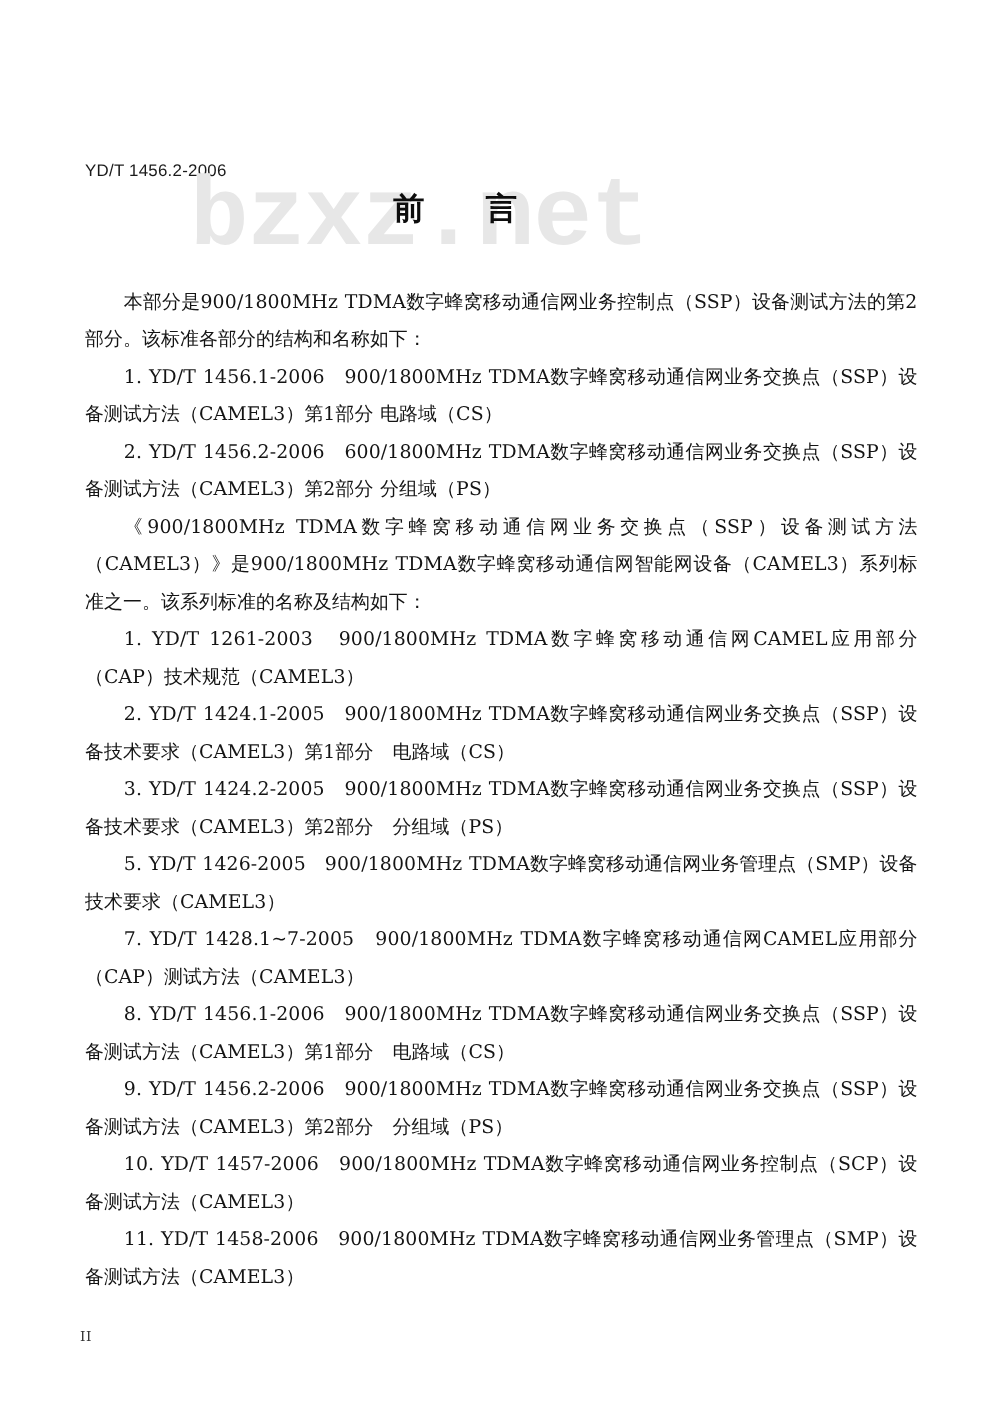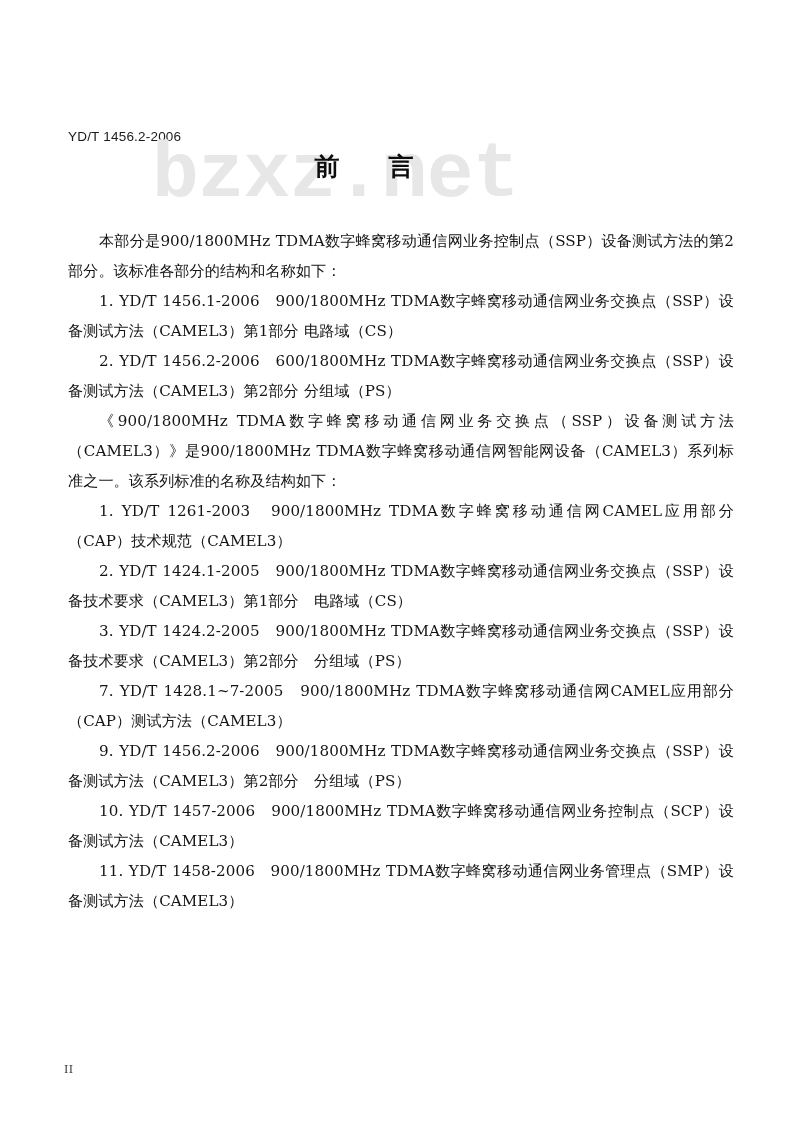--- a/index.html
+++ b/index.html
@@ -113,21 +113,23 @@
     <p class="para">本部分是900/1800MHz TDMA数字蜂窝移动通信网业务控制点（SSP）设备测试方法的第2部分。该标准各部分的结构和名称如下：</p>
 
     <p class="para">1. YD/T 1456.1-2006　900/1800MHz TDMA数字蜂窝移动通信网业务交换点（SSP）设备测试方法（CAMEL3）第1部分 电路域（CS）</p>
     <p class="para">2. YD/T 1456.2-2006　600/1800MHz TDMA数字蜂窝移动通信网业务交换点（SSP）设备测试方法（CAMEL3）第2部分 分组域（PS）</p>
 
     <p class="para">《900/1800MHz TDMA数字蜂窝移动通信网业务交换点（SSP）设备测试方法（CAMEL3）》是900/1800MHz TDMA数字蜂窝移动通信网智能网设备（CAMEL3）系列标准之一。该系列标准的名称及结构如下：</p>
 
     <p class="para">1. YD/T 1261-2003　900/1800MHz TDMA数字蜂窝移动通信网CAMEL应用部分（CAP）技术规范（CAMEL3）</p>
     <p class="para">2. YD/T 1424.1-2005　900/1800MHz TDMA数字蜂窝移动通信网业务交换点（SSP）设备技术要求（CAMEL3）第1部分　电路域（CS）</p>
     <p class="para">3. YD/T 1424.2-2005　900/1800MHz TDMA数字蜂窝移动通信网业务交换点（SSP）设备技术要求（CAMEL3）第2部分　分组域（PS）</p>
+    <p class="para">5. YD/T 1426-2005　900/1800MHz TDMA数字蜂窝移动通信网业务管理点（SMP）设备技术要求（CAMEL3）</p>
     <p class="para">7. YD/T 1428.1~7-2005　900/1800MHz TDMA数字蜂窝移动通信网CAMEL应用部分（CAP）测试方法（CAMEL3）</p>
+    <p class="para">8. YD/T 1456.1-2006　900/1800MHz TDMA数字蜂窝移动通信网业务交换点（SSP）设备测试方法（CAMEL3）第1部分　电路域（CS）</p>
     <p class="para">9. YD/T 1456.2-2006　900/1800MHz TDMA数字蜂窝移动通信网业务交换点（SSP）设备测试方法（CAMEL3）第2部分　分组域（PS）</p>
     <p class="para">10. YD/T 1457-2006　900/1800MHz TDMA数字蜂窝移动通信网业务控制点（SCP）设备测试方法（CAMEL3）</p>
     <p class="para">11. YD/T 1458-2006　900/1800MHz TDMA数字蜂窝移动通信网业务管理点（SMP）设备测试方法（CAMEL3）</p>
 
   </div>
 
   <div class="page-number">II</div>
 
 </div>
 

